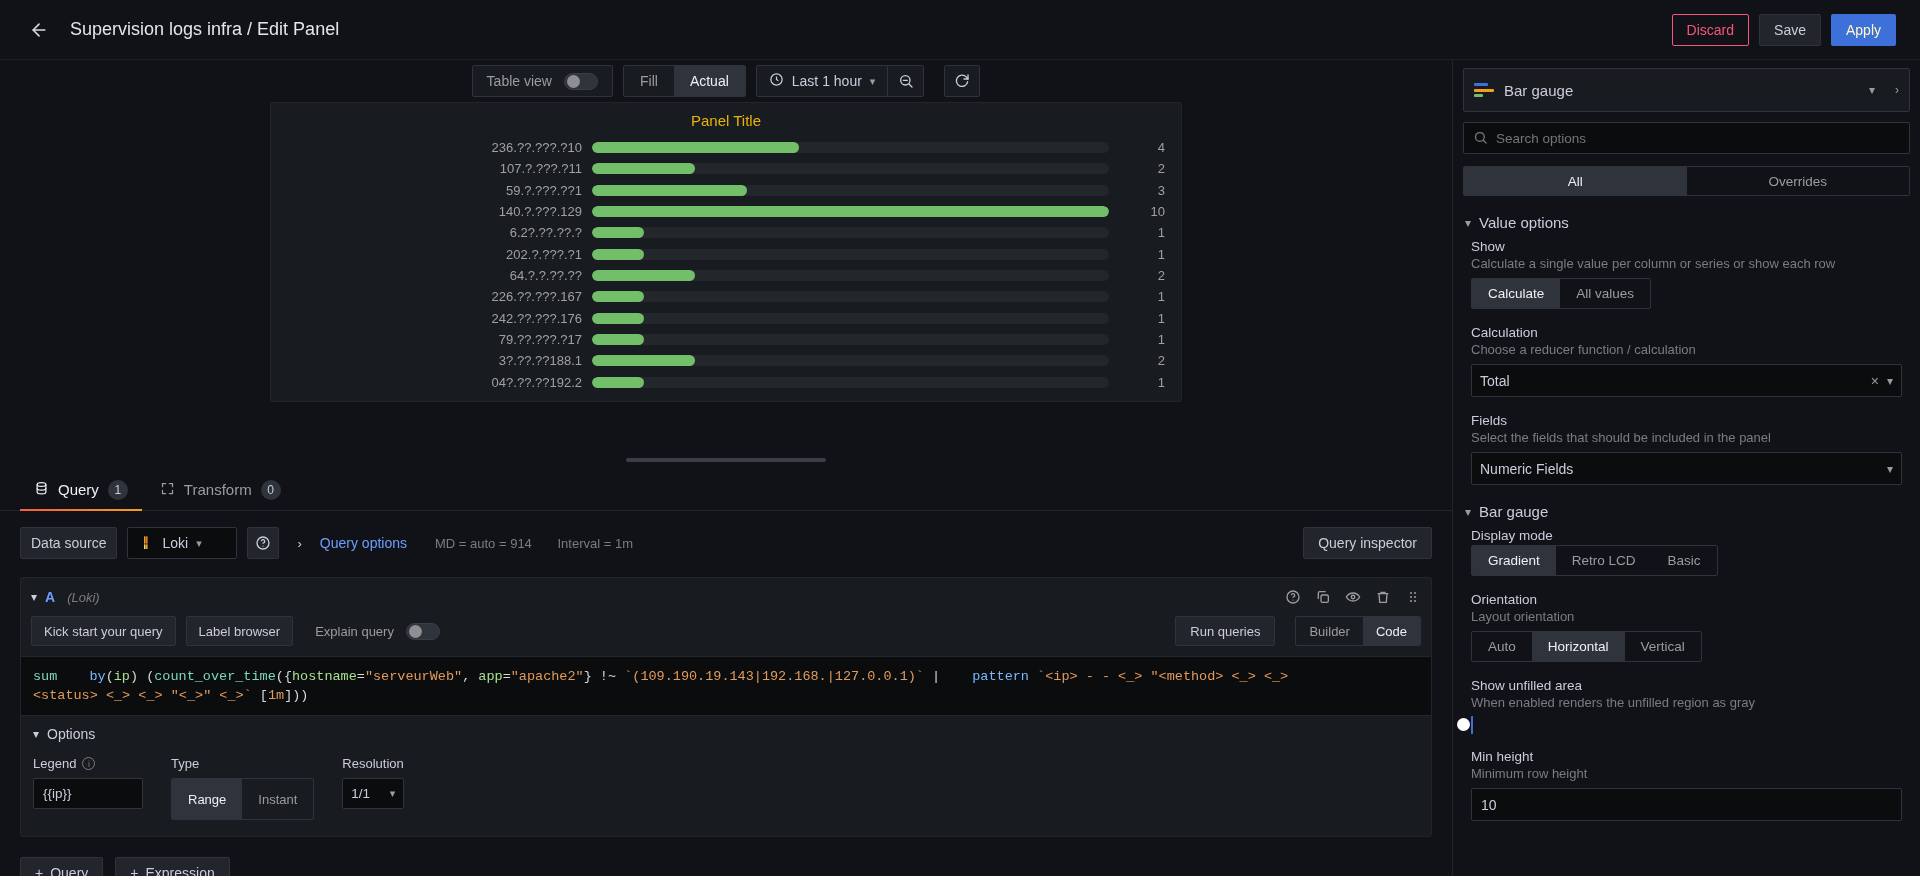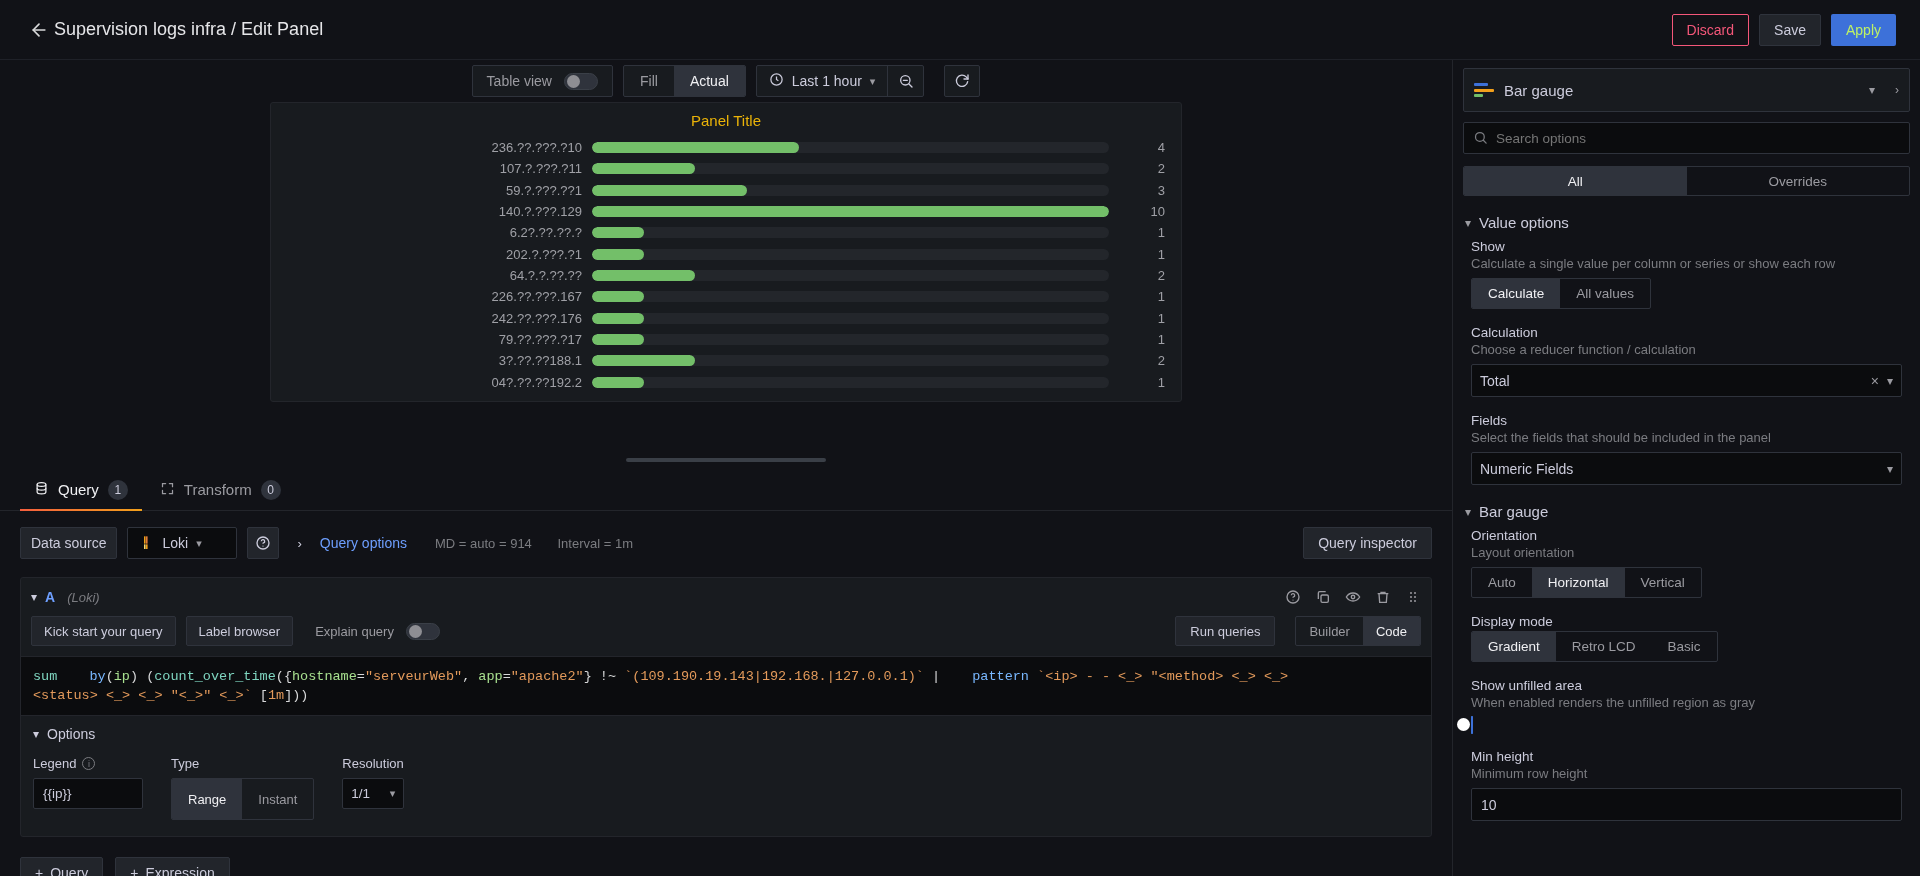--- a/index.html
+++ b/index.html
@@ -19,31 +19,31 @@
     display: flex; align-items: center;
     padding: 0 24px;
     background: #111217;
     border-bottom: 1px solid #1f2128;
   }
   .back-btn {
     width: 30px; height: 30px; display: flex; align-items: center; justify-content: center;
     color: #d8d9da; cursor: pointer; background: none; border: none;
   }
   .back-btn svg { width: 20px; height: 20px; }
-  .page-title { margin-left: 0; font-size: 18px; font-weight: 400; color: #e6e6e9; }
+  .page-title { margin-left: 16px; font-size: 18px; font-weight: 400; color: #e6e6e9; }
   .topbar-spacer { flex: 1; }
   .btn {
     height: 32px; padding: 0 14px; border-radius: 2px;
     font-size: 14px; font-family: inherit; cursor: pointer;
     display: flex; align-items: center; justify-content: center;
     border: 1px solid transparent;
   }
   .btn-discard { background: transparent; border: 1px solid #f5577a; color: #f5577a; }
   .btn-save { background: #22252b; border: 1px solid #2f333c; color: #ccccdc; margin-left: 10px; }
-  .btn-apply { background: #3d71d9; color: #bef264; margin-left: 10px; }
+  .btn-apply { background: #3d71d9; color: #fef9c3; margin-left: 10px; }
 
   
   .body { flex: 1; display: flex; min-height: 0; }
   .left { flex: 1; display: flex; flex-direction: column; min-width: 0; }
   .right {
     flex: 0 0 468px; width: 468px;
     background: #111217;
     border-left: 1px solid #23252b;
     display: flex; flex-direction: column;
     overflow: hidden;
@@ -657,28 +657,28 @@
             <div class="opt-desc">Select the fields that should be included in the panel</div>
             <div class="opt-select">
               <span class="val">Numeric Fields</span>
               <span class="chev">▾</span>
             </div>
           </div>
           <div class="opt-section-hdr">
             <span class="chev">▾</span>
             <span>Bar gauge</span>
           </div>
+          <div class="opt-field"><div class="opt-label">Display mode</div><div class="opt-seg">
+              <button class="seg-item active">Gradient</button>
+              <button class="seg-item">Retro LCD</button>
+              <button class="seg-item">Basic</button>
+            </div></div>
           <div class="opt-field"><div class="opt-label">Orientation</div><div class="opt-desc">Layout orientation</div><div class="opt-seg">
               <button class="seg-item">Auto</button>
               <button class="seg-item active">Horizontal</button>
               <button class="seg-item">Vertical</button>
             </div></div>
-          <div class="opt-field"><div class="opt-label">Display mode</div><div class="opt-seg">
-              <button class="seg-item active">Gradient</button>
-              <button class="seg-item">Retro LCD</button>
-              <button class="seg-item">Basic</button>
-            </div></div>
           <div class="opt-field"><div class="opt-label">Show unfilled area</div><div class="opt-desc">When enabled renders the unfilled region as gray</div><span class="switch on"><span class="knob"></span></span></div>
           <div class="opt-field"><div class="opt-label">Min height</div><div class="opt-desc">Minimum row height</div><input class="opt-input" value="10" style=""></div>
         </div>
     </div>
   </div>
 </div>
 
 </body></html>

